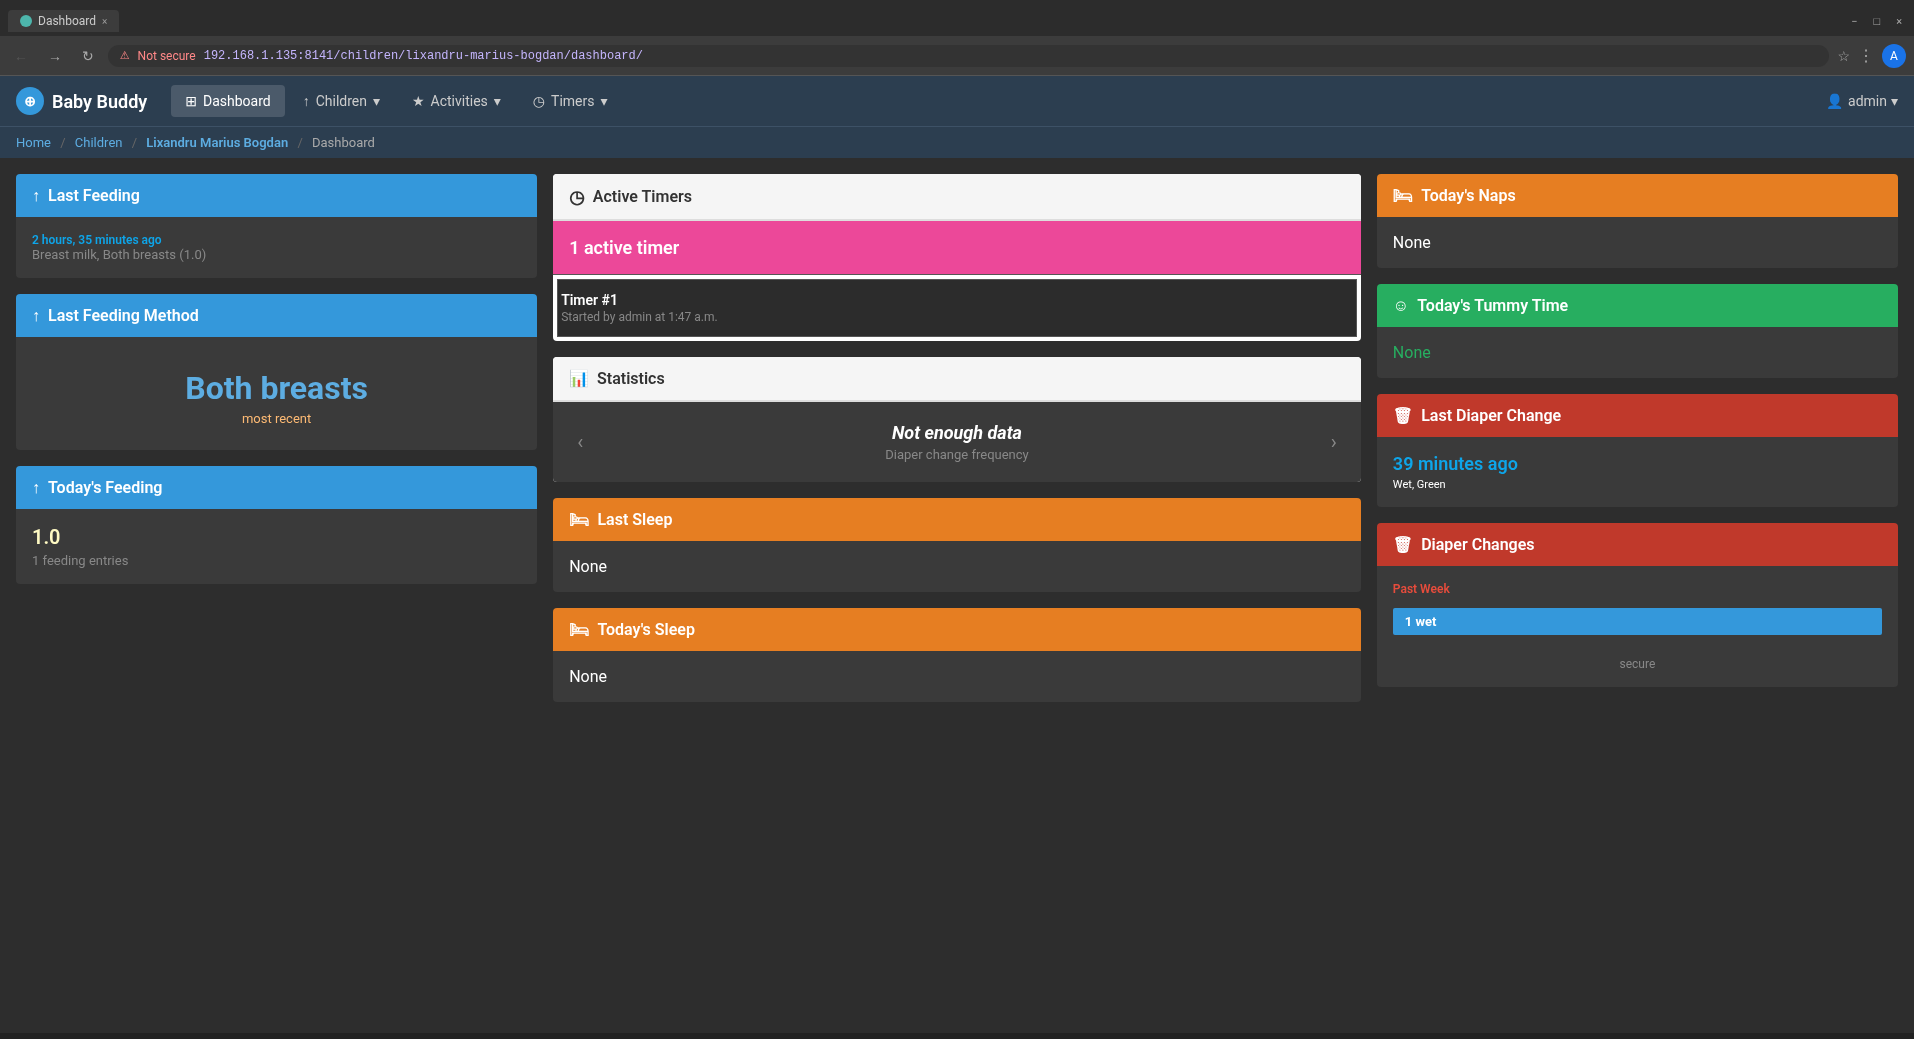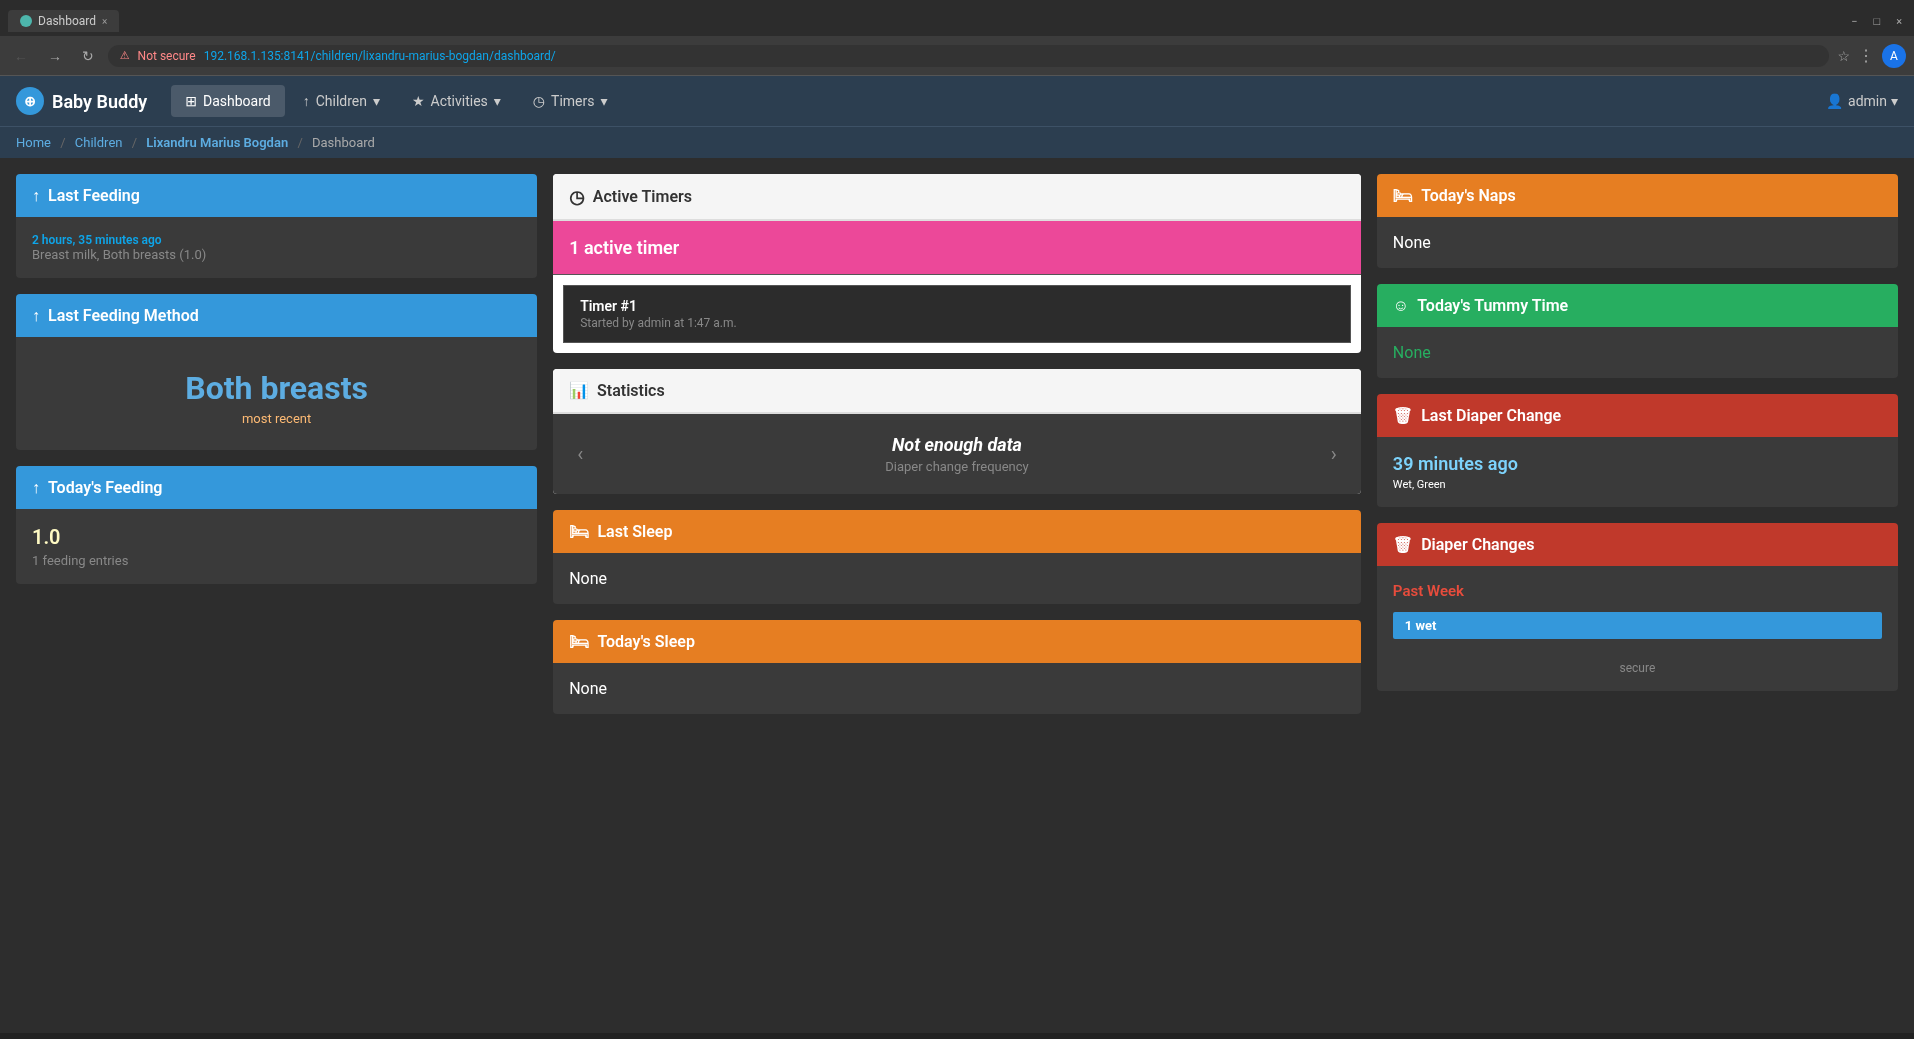--- a/index.html
+++ b/index.html
@@ -61,40 +61,40 @@
     
     .time-ago { color: #0ea5e9; font-size: 12px; font-weight: 600; margin-bottom: 0; }
     .sub-text { color: #888; font-size: 13px; }
     .big-method { color: #5dade2; font-size: 32px; font-weight: 700; text-align: center; padding: 16px 0 4px; }
     .most-recent { color: #fdba74; text-align: center; font-size: 13px; padding-bottom: 8px; }
     .feeding-count { color: #fef9c3; font-size: 20px; font-weight: 600; margin-bottom: 4px; }
 
     
     .active-timer-header { background: #f5f5f5; color: #333; padding: 12px 16px; display: flex; align-items: center; gap: 8px; font-size: 16px; font-weight: 600; border-bottom: 2px solid #ddd; }
     .active-timer-count { background: #ec4899; padding: 16px; font-size: 18px; font-weight: 600; color: #fff; border-bottom: 1px solid #555; }
-    .timer-item { background: #2c2c2c; padding: 12px 16px; border: 1px solid #555; margin: 10px; }
+    .timer-item { background: #2c2c2c; padding: 12px 3px; border: 1px solid #555; margin: 4px; }
     .timer-name { font-weight: 600; color: #fff; margin-bottom: 2px; }
     .timer-sub { color: #888; font-size: 12px; }
 
     
     .stats-header { background: #f5f5f5; color: #333; padding: 12px 16px; display: flex; align-items: center; gap: 8px; font-size: 16px; font-weight: 600; border-bottom: 2px solid #ddd; }
     .stats-body { background: #3a3a3a; padding: 20px 16px; display: flex; align-items: center; justify-content: space-between; }
     .stats-center { text-align: center; flex: 1; }
     .stats-main { font-size: 18px; font-weight: 700; color: #fff; font-style: italic; }
     .stats-sub { color: #888; font-size: 13px; margin-top: 4px; }
     .nav-arrow { color: #888; font-size: 20px; cursor: pointer; padding: 0 8px; }
 
     
     .none-text { color: #fff; font-size: 16px; padding: 16px; background: #3a3a3a; }
     .none-green { color: #27ae60; font-size: 16px; padding: 16px; background: #3a3a3a; }
 
     
-    .diaper-ago { color: #7dd3fc; font-size: 18px; font-weight: 600; margin-bottom: 4px; }
+    .diaper-ago { color: #0ea5e9; font-size: 18px; font-weight: 600; margin-bottom: 4px; }
     .diaper-type { color: #ffffff; font-size: 11px; }
-    .past-week-label { color: #e74c3c; font-size: 15px; font-weight: 600; margin-bottom: 12px; }
+    .past-week-label { color: #e74c3c; font-size: 12px; font-weight: 600; margin-bottom: 12px; }
     .bar-container { background: #0c4a6e; border-radius: 2px; overflow: hidden; margin-bottom: 22px; font-weight: bold; }
     .bar-fill { background: #3498db; padding: 6px 12px; color: #fff; font-size: 13px; white-space: nowrap; width: 100%; display: block; }
     .bar-label { text-align: center; color: #888; font-size: 12px; margin-top: 4px; }
 
     
     .white-card { background: #fff; border-radius: 4px; overflow: hidden; margin-bottom: 16px; }
     .white-card:last-child { margin-bottom: 0; }
   </style>
 </head>
 <body>
@@ -113,21 +113,21 @@
       <span class="wc">×</span>
     </div>
   </div>
   <div class="address-bar">
     <span class="nav-btn disabled">←</span>
     <span class="nav-btn">→</span>
     <span class="nav-btn">↻</span>
     <div class="address-input" style="flex:1; background:#333; border-radius:20px; padding:4px 12px; display:flex; align-items:center; gap:8px;">
       <span class="lock-icon" style="color:#f88; font-size:11px;">⚠</span>
       <span class="address-text" style="color:#f88;">Not secure</span>
-      <span class="address-text" style="color:#0ea5e9; flex:1;">192.168.1.135:8141/children/lixandru-marius-bogdan/dashboard/</span>
+      <span class="address-text" style="color:#c4b5fd; flex:1;font-family:Liberation Mono, monospace;">192.168.1.135:8141/children/lixandru-marius-bogdan/dashboard/</span>
     </div>
     <span class="star-icon">☆</span>
     <span style="color:#aaa; font-size:16px;">⋮</span>
     <div class="profile-btn">A</div>
   </div>
 </div>
 
 <div class="app-navbar">
   <div class="brand">
     <div class="brand-icon">⊕</div>

